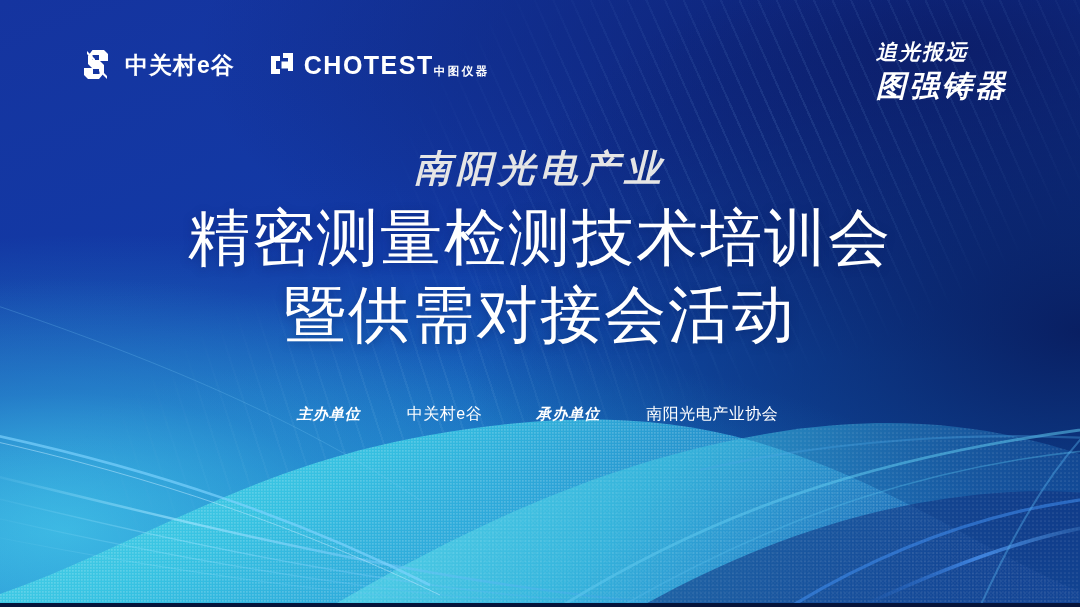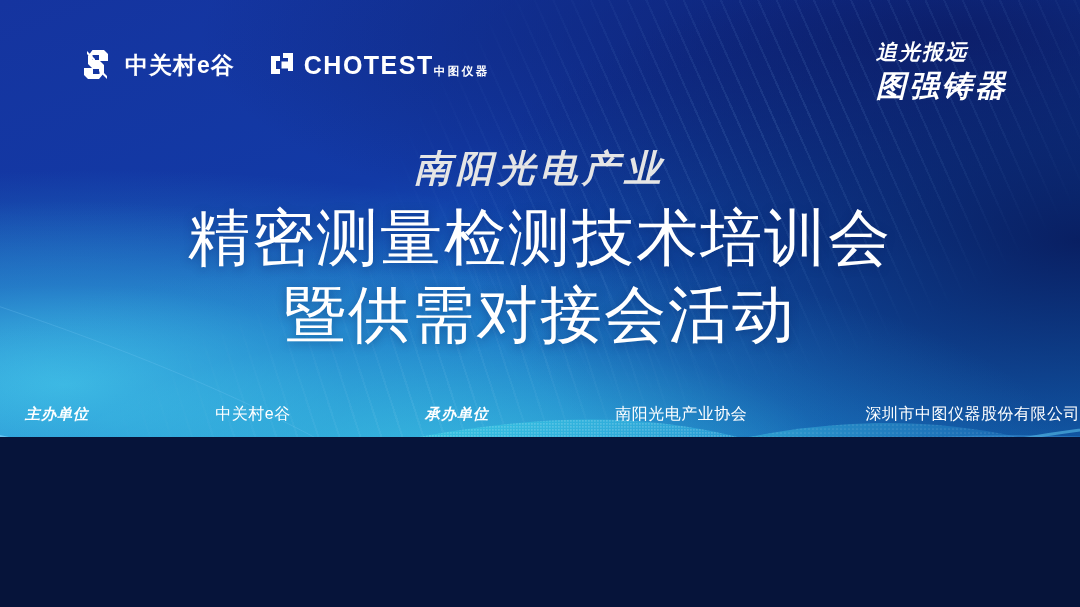--- a/index.html
+++ b/index.html
@@ -7,21 +7,21 @@
     padding: 0;
     background: #06143a;
   }
   body {
     font-family: "Liberation Sans", "DejaVu Sans", sans-serif;
   }
 
   #poster {
     position: relative;
     width: 1080px;
-    height: 437px;
+    height: 603px;
     overflow: hidden;
     background: #11309e;
   }
 
   
   .bg-layer { position: absolute; inset: 0; }
 
   
   .bg-base {
     background:
@@ -149,21 +149,21 @@
     text-shadow: 0 2px 10px rgba(5,25,90,0.35);
   }
   .headline.l2 { margin-top: 8px; }
 
   
   .org-row {
     position: absolute;
     top: 404px; left: 0; right: 0;
     display: flex;
     align-items: center;
-    justify-content: space-between;
+    justify-content: center;
     gap: 8px;
     z-index: 8;
     white-space: nowrap;
     padding-left: 25px;
   }
   .org-label {
     color: #ffffff;
     font-family: "DejaVu Serif", "Liberation Serif", serif;
     font-style: italic;
     font-weight: bold;
@@ -310,16 +310,15 @@
 
   <div class="org-row">
     <span class="org-label">主办单位</span>
     <span class="sp-md"></span>
     <span class="org-name">中关村e谷</span>
     <span class="sp-lg"></span>
     <span class="org-label">承办单位</span>
     <span class="sp-md"></span>
     <span class="org-name">南阳光电产业协会</span>
     <span class="sp-sm"></span>
-    <span class="org-name">深圳市中图仪器股份有限公司</span>
   </div>
 
 </div>
 
 </body></html>

